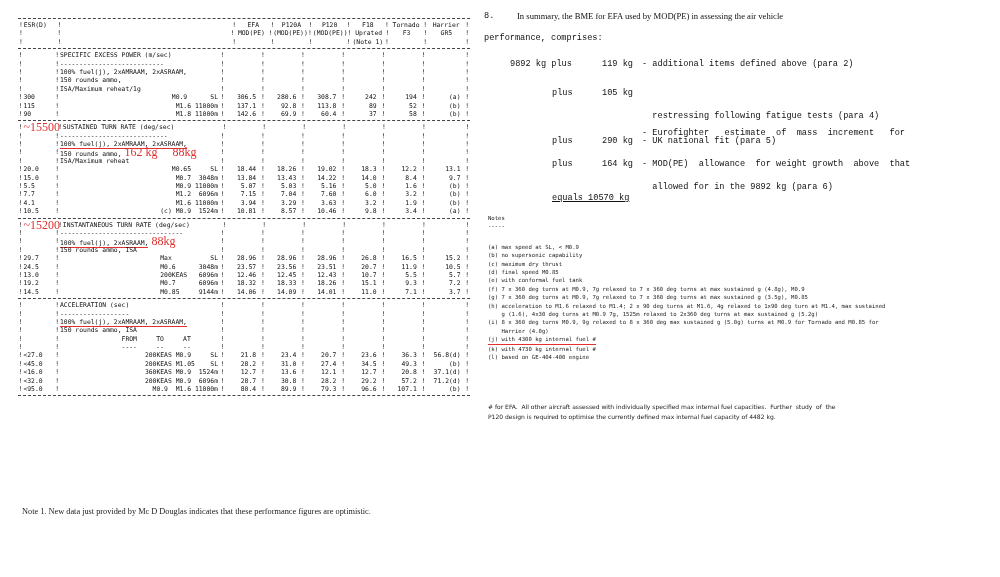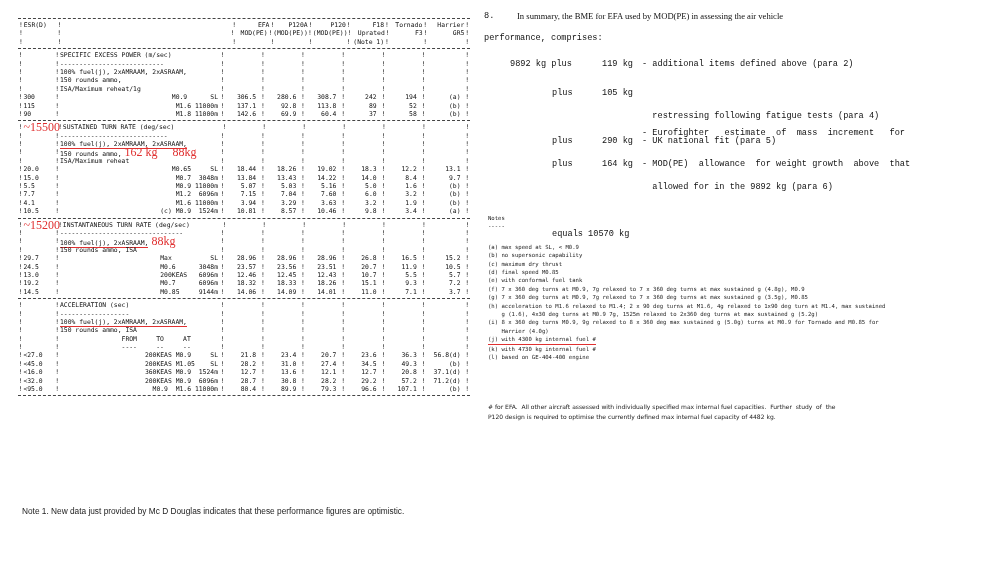--- a/index.html
+++ b/index.html
@@ -8,25 +8,25 @@
   
   #perf-table { position:absolute; left:18px; top:16px; width:452px; font-family:"DejaVu Sans Mono", monospace; font-size:6.4px; line-height:8.4px; }
   .dash { border-top:1px dashed #444; height:0; margin:2px 0; }
   .row { display:flex; height:8.4px; white-space:pre; }
   .c0 { width:30px; text-align:left; padding-right:4px; }
   .bar { width:6px; text-align:center; }
   .c1 { width:177px; position:relative; }
   .c1 .cond { position:absolute; right:2px; top:0; }
   .cv { width:34px; text-align:right; padding-right:4px; }
   .cv.wide { width:38px; }
-  .hdr .cv { text-align:right; padding-right:0; }
+  .hdr .cv { text-align:center; padding-right:0; }
   .red { color:#e03030; font-family:Liberation Serif, serif; font-size:12px; }
   .uline { border-bottom:1.5px solid #e03030; }
 
-  #table-note { position:absolute; left:22px; top:506px; width:450px; font-family:Liberation Sans, sans-serif; font-size:8.3px; line-height:11px; color:#222; }
+  #table-note { position:absolute; left:22px; top:506px; width:450px; font-family:Liberation Serif, serif; font-size:8.3px; line-height:11px; color:#222; }
 
   
   #summary { position:absolute; left:484px; top:8px; width:500px; font-family:"Liberation Mono", monospace; font-size:8.6px; color:#111; }
   #summary .line { position:absolute; white-space:pre; }
   #notes { position:absolute; left:488px; top:214px; width:505px; font-family:"DejaVu Sans Mono", monospace; font-size:5.6px; line-height:8.4px; color:#222; }
   #notes .n { white-space:pre; }
   #footnote { position:absolute; left:488px; top:402px; width:490px; font-family:"DejaVu Sans", sans-serif; font-size:6px; line-height:10px; color:#222; }
 </style>
 </head>
 <body>
@@ -97,21 +97,21 @@
       <div class="line" style="left: 158px; top: 80px; margin-top: 40px;">- Eurofighter   estimate  of  mass  increment   for</div>
       <div class="line" style="left: 158px; top: 103px;">  restressing following fatigue tests (para 4)</div>
       <div class="line" style="left: 68px; top: 128px;">plus</div>
       <div class="line" style="left: 118px; top: 128px;">290 kg</div>
       <div class="line" style="left: 158px; top: 128px;">- UK national fit (para 5)</div>
       <div class="line" style="left: 68px; top: 151px;">plus</div>
       <div class="line" style="left: 118px; top: 151px;">164 kg</div>
       <div class="line" style="left: 158px; top: 151px;">- MOD(PE)  allowance  for weight growth  above  that</div>
       <div class="line" style="left: 158px; top: 174px;">  allowed for in the 9892 kg (para 6)</div>
     </div>
-  <div class="line" style="left:68px;top:185px;margin-top:36px;">equals 10570 kg</div>
+  <div class="line" style="left:68px;top:185px;text-decoration:underline;">equals 10570 kg</div>
 </div>
 
 <div id="notes">
   <div class="n">Notes</div>
   <div class="n">-----</div>
   <div style="height:12px"></div>
   <div id="notes-list">
       <div>
         <div class="n">(a) max speed at SL, &lt; M0.9</div>
       </div>

